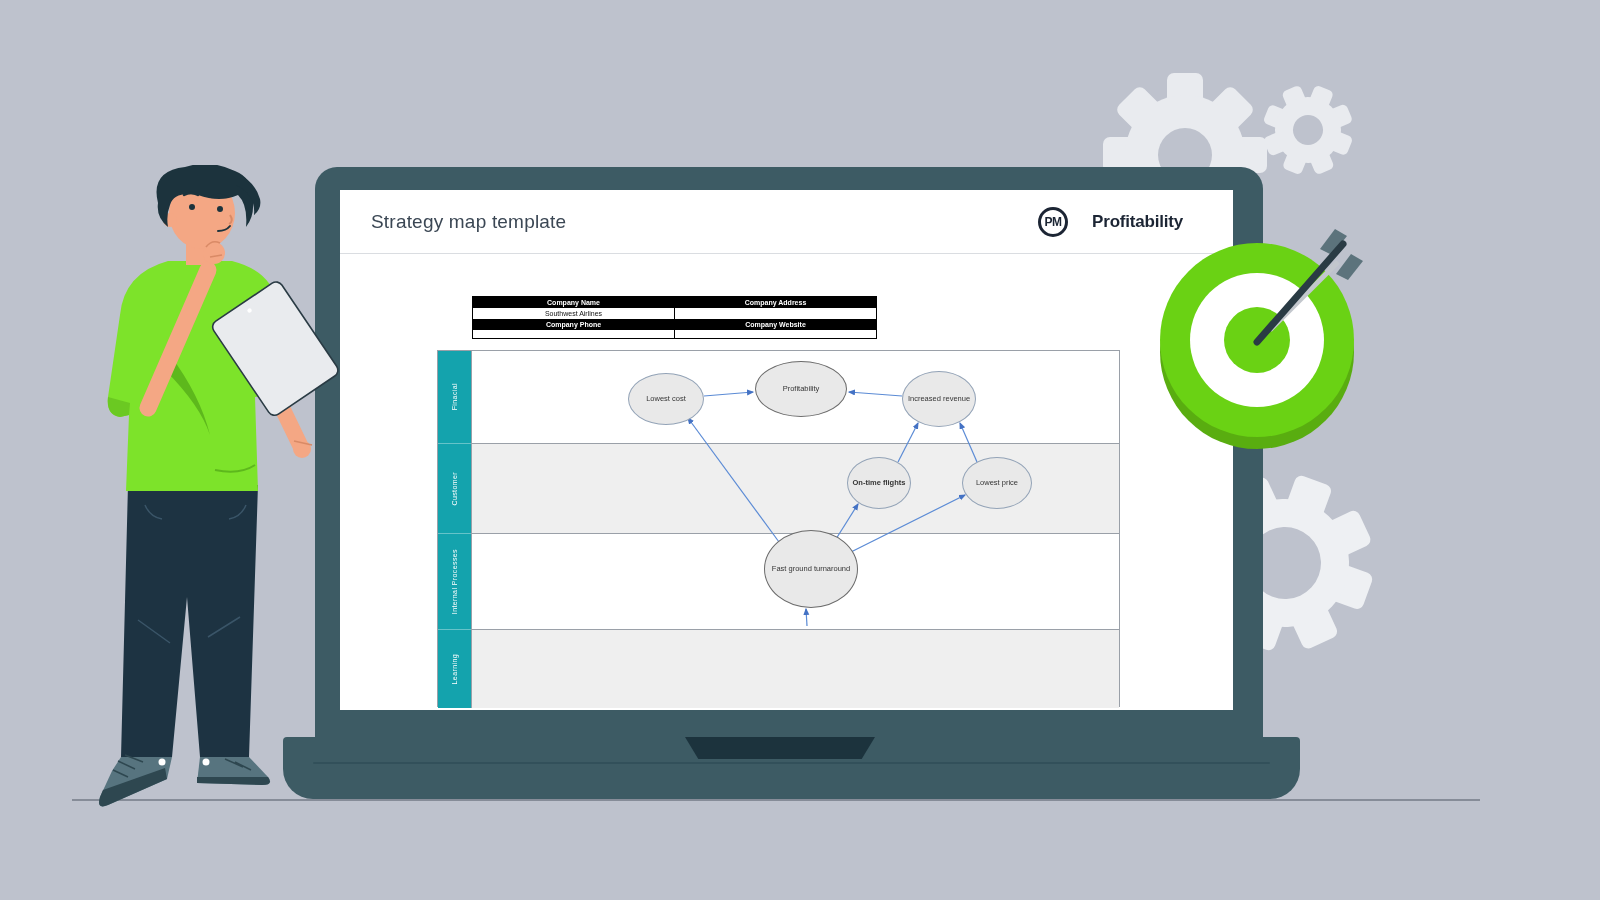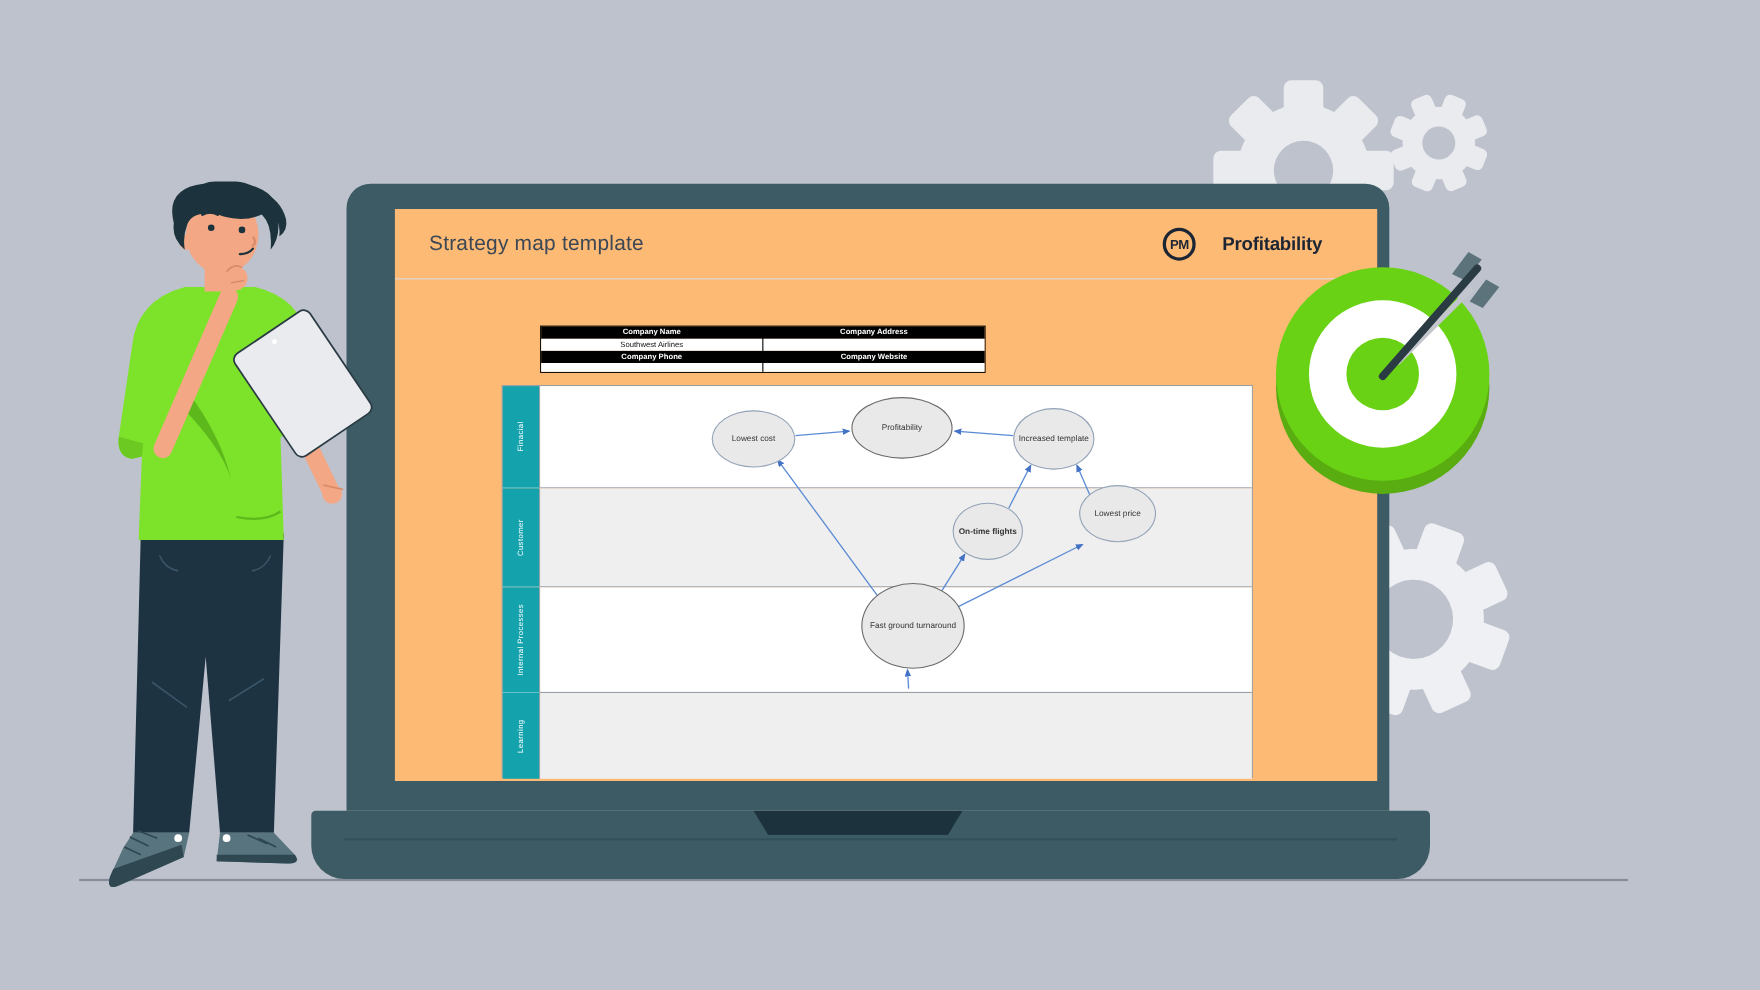--- a/index.html
+++ b/index.html
@@ -7,21 +7,21 @@
   body { font-family:"Liberation Sans", sans-serif; background:#bec2cd; overflow:hidden; }
   .stage { position:absolute; left:0; top:0; width:1600px; height:900px; background:#bec2cd; overflow:hidden; }
 
   .decor-svg { position:absolute; }
 
   
   .floor-line { position:absolute; left:72px; top:799px; width:1408px; height:2px; background:#868c98; }
 
   
   .laptop-lid { position:absolute; left:315px; top:167px; width:948px; height:570px; background:#3d5b64; border-radius:22px 22px 0 0; }
-  .laptop-screen { position:absolute; left:25px; top:23px; width:893px; height:520px; background:#fdba74; overflow:hidden;margin-left:19px; }
+  .laptop-screen { position:absolute; left:25px; top:23px; width:893px; height:520px; background:#ffffff; overflow:hidden; }
   .laptop-base { position:absolute; left:283px; top:737px; width:1017px; height:62px; background:#3d5b64; border-radius:4px 4px 30px 30px; }
   .laptop-base .crease { position:absolute; left:30px; top:25px; width:957px; height:2px; background:#32505a; border-radius:2px; }
   .laptop-notch { position:absolute; left:402px; top:0; width:190px; height:22px; background:#1c333d; clip-path:polygon(0 0,100% 0,93% 100%,7% 100%); }
 
   
   .scr-header { position:absolute; left:0; top:0; width:100%; height:63px; }
   .scr-title { position:absolute; left:31px; top:21px; font-size:19px; letter-spacing:0.2px; color:#3b4754; font-weight:500; }
   .scr-logo { position:absolute; right:50px; top:17px; display:flex; align-items:center; gap:24px; }
   .logo-circle { width:30px; height:30px; border:3px solid #1c2534; border-radius:50%; display:flex; align-items:center; justify-content:center; font-size:12px; font-weight:800; color:#1c2534; letter-spacing:-0.5px; }
   .logo-name { font-size:17px; font-weight:800; color:#1c2534; letter-spacing:-0.2px; }
@@ -187,23 +187,23 @@
               <line x1="539" y1="111" x2="522" y2="72" stroke="#5b8bd5" stroke-width="1.2" marker-end="url(#arrh)"></line>
               <line x1="341" y1="191" x2="250" y2="67" stroke="#5b8bd5" stroke-width="1.2" marker-end="url(#arrh)"></line>
               <line x1="398" y1="188" x2="420" y2="153" stroke="#5b8bd5" stroke-width="1.2" marker-end="url(#arrh)"></line>
               <line x1="411" y1="202" x2="527" y2="144" stroke="#5b8bd5" stroke-width="1.2" marker-end="url(#arrh)"></line>
               <line x1="369" y1="275" x2="368" y2="258" stroke="#5b8bd5" stroke-width="1.2" marker-end="url(#arrh)"></line>
             </g>
         </svg>
         <div id="nodes" class="map-overlay">
             <div class="node" style="left: 190px; top: 22px; width: 76px; height: 52px; border: 1.4px solid rgb(147, 163, 183);">Lowest cost</div>
             <div class="node" style="left: 317px; top: 10px; width: 92px; height: 56px; border: 1.4px solid rgb(107, 107, 107);">Profitability</div>
-            <div class="node" style="left: 464px; top: 20px; width: 74px; height: 56px; border: 1.4px solid rgb(147, 163, 183);">Increased template</div>
+            <div class="node" style="left: 464px; top: 20px; width: 74px; height: 56px; border: 1.4px solid rgb(147, 163, 183);">Increased revenue</div>
             <div class="node" style="left: 409px; top: 106px; width: 64px; height: 52px; border: 1.4px solid rgb(147, 163, 183); font-weight: bold;">On-time flights</div>
-            <div class="node" style="left: 524px; top: 90px; width: 70px; height: 52px; border: 1.4px solid rgb(147, 163, 183);">Lowest price</div>
+            <div class="node" style="left: 524px; top: 106px; width: 70px; height: 52px; border: 1.4px solid rgb(147, 163, 183);">Lowest price</div>
             <div class="node" style="left: 326px; top: 179px; width: 94px; height: 78px; border: 1.4px solid rgb(107, 107, 107);">Fast ground turnaround</div>
           </div>
       </div>
 
     </div>
   </div>
 
   <div class="laptop-base">
     <div class="laptop-notch"></div>
     <div class="crease"></div>

